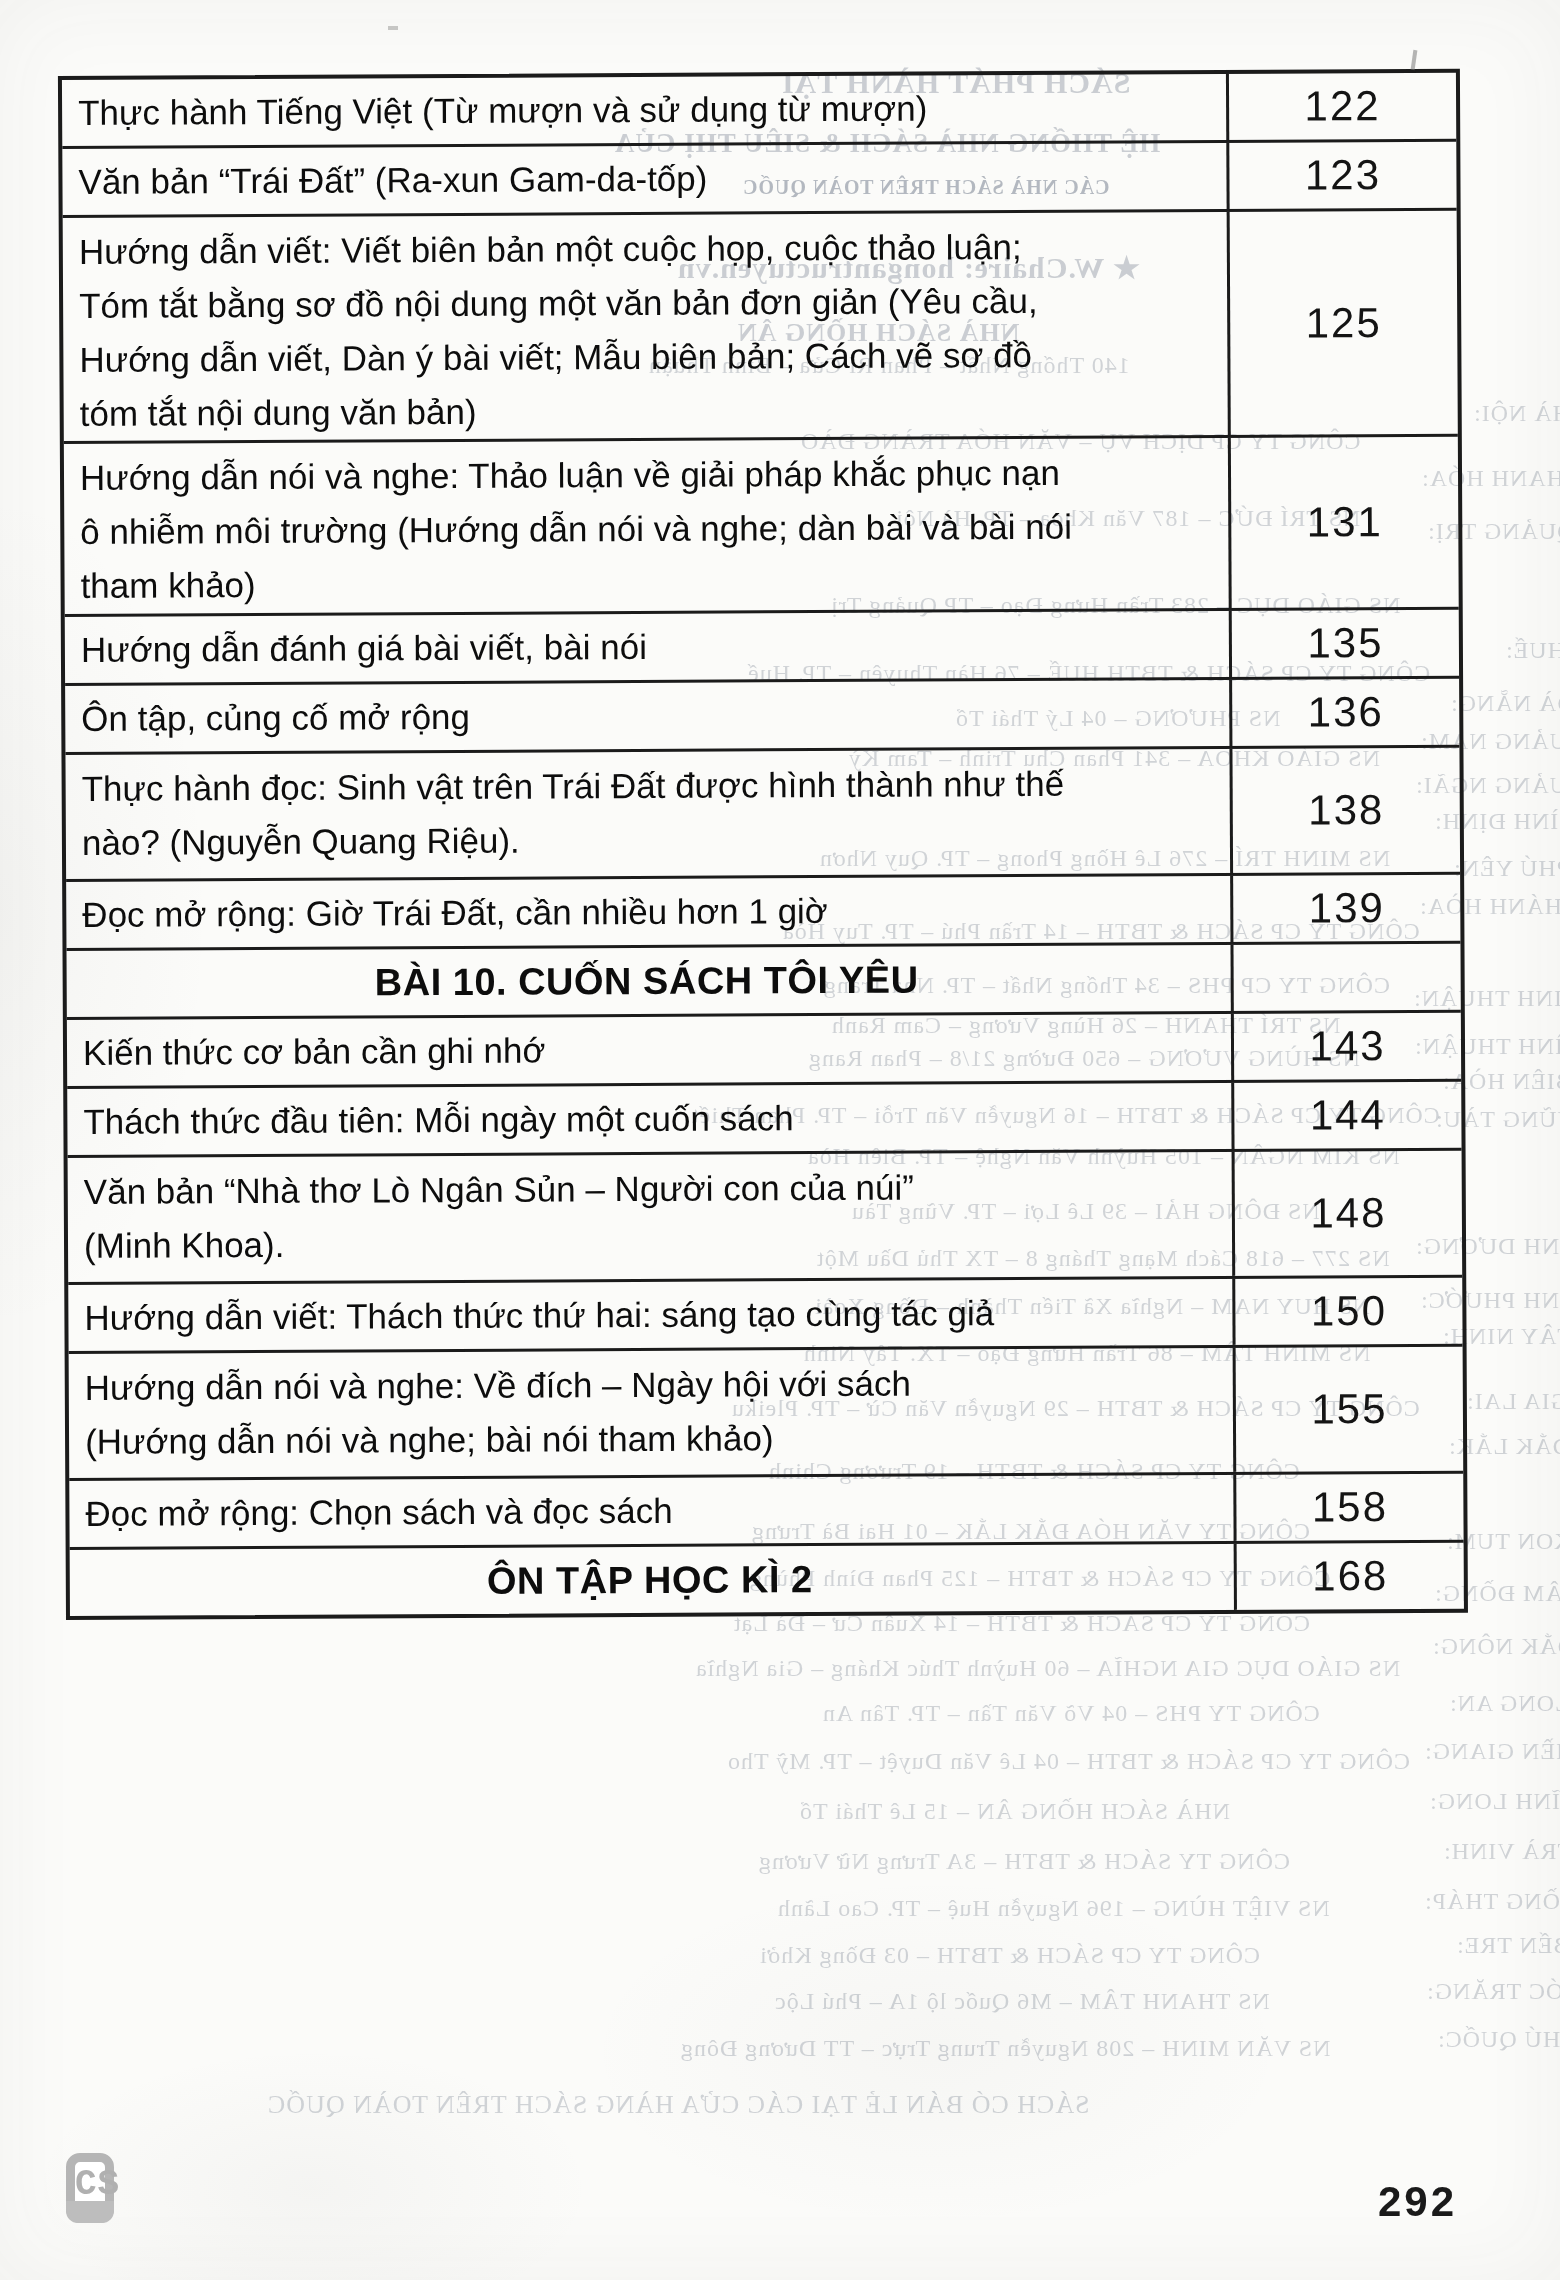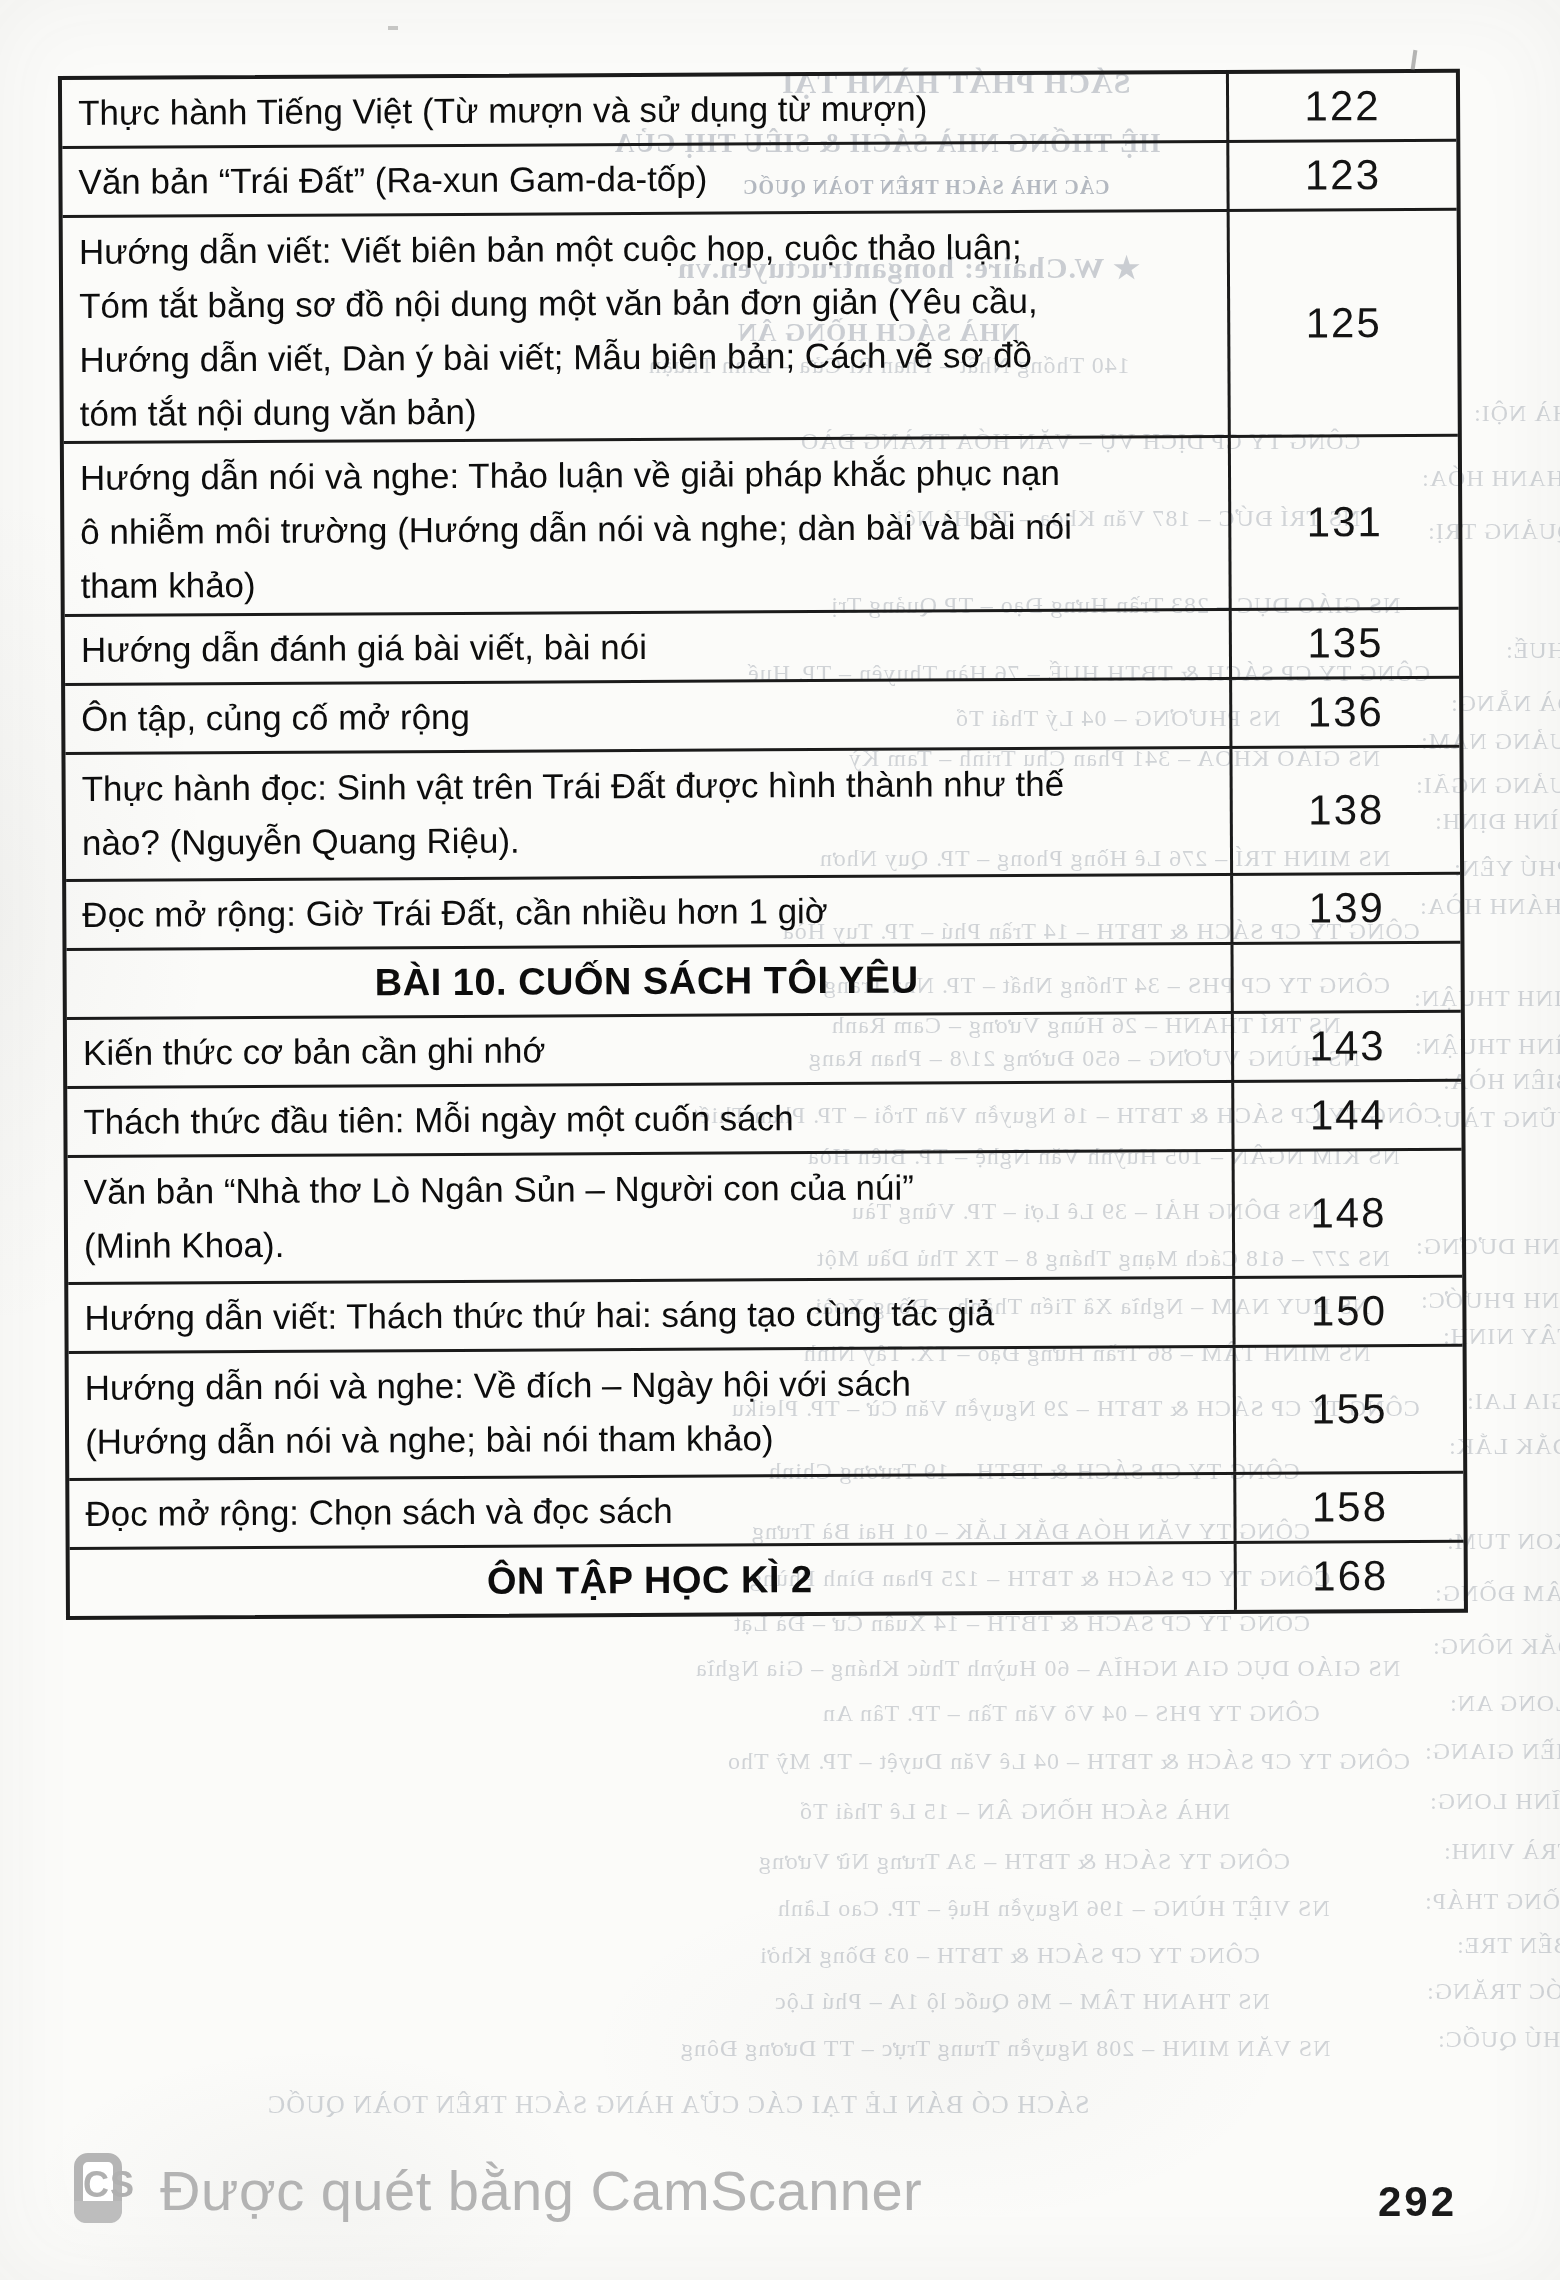--- a/index.html
+++ b/index.html
@@ -67,24 +67,25 @@
     font-size:42px;color:#141414;
     letter-spacing:2px;
   }
   .l1{min-height:66px;}
   .l2{min-height:124px;}
   .l3{min-height:170px;}
   .l4{min-height:222px;}
 
   
   .cs-logo{
-    position:absolute;left:74px;top:2153px;width:48px;height:70px;z-index:3;
+    position:absolute;left:66px;top:2153px;width:48px;height:70px;z-index:3;
     border:9px solid #b5b5b5;border-radius:14px;
     box-sizing:border-box;
     background:#fff;
+    font-family:Liberation Mono, monospace;
   }
   .cs-logo .cs-text{
     position:absolute;top:2px;left:0;right:0;
     text-align:center;
     font-size:36px;font-weight:bold;color:#b0b0b0;
     letter-spacing:1px;
   }
   .cs-logo .cs-foot{
     position:absolute;left:-9px;right:-9px;bottom:-9px;height:22px;
     background:#bdbdbd;
@@ -256,16 +257,15 @@
       </div>
     </div>
 
   <div class="scan-artifact mark-1"></div>
   <div class="scan-artifact mark-2"></div>
 
   <div class="cs-logo">
     <div class="cs-text">CS</div>
     <div class="cs-foot"></div>
   </div>
-  <div class="cs-label">Được quét bằng CamScanner</div>
   <div class="page-number">292</div>
 
 </div>
 
 </body></html>

